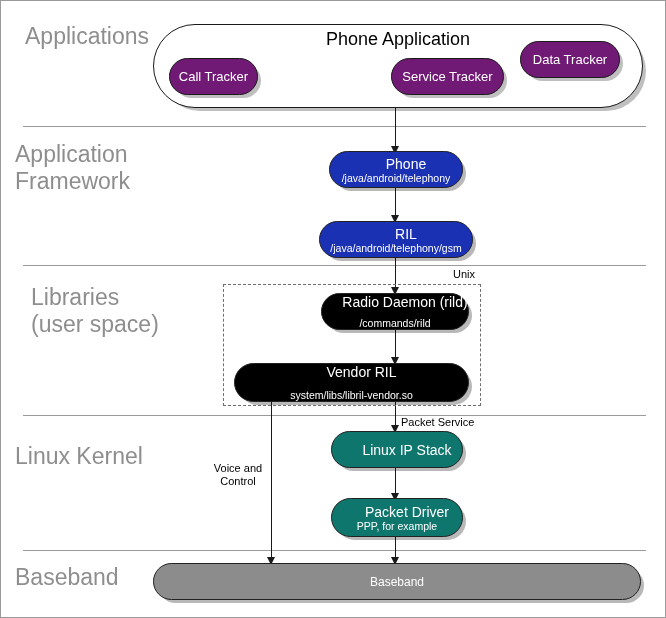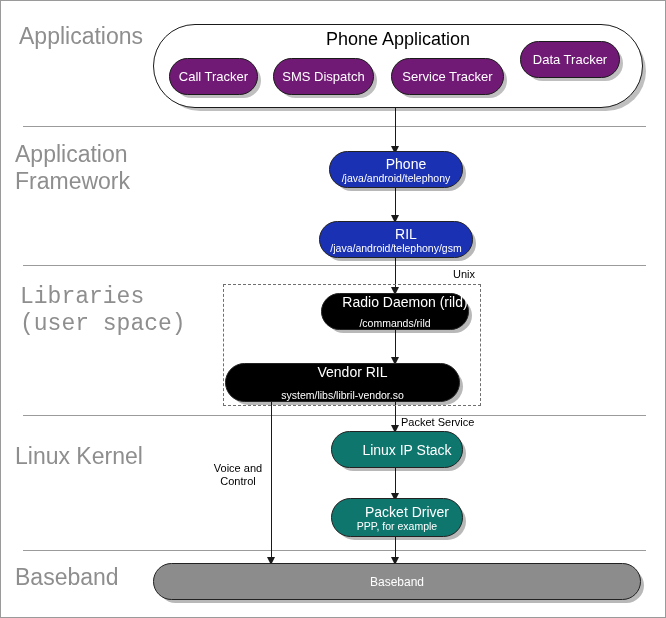--- a/index.html
+++ b/index.html
@@ -149,26 +149,26 @@
 </head>
 <body>
 
 <div id="stage">
 
   <div class="divider" style="top:125px;"></div>
   <div class="divider" style="top:264px;"></div>
   <div class="divider" style="top:414px;"></div>
   <div class="divider" style="top:549px;"></div>
 
-  <div class="layer-label" style="left:18px; top:22px;">Applications</div>
+  <div class="layer-label" style="left:24px; top:22px;">Applications</div>
 
   <div class="layer-label" style="left:14px; top:140px;">Application
 Framework</div>
 
-  <div class="layer-label" style="left:19px; top:283px;font-family:Liberation Mono, monospace;">Libraries
+  <div class="layer-label" style="left:30px; top:283px;">Libraries
 (user space)</div>
 
   <div class="layer-label" style="left:14px; top:442px;">Linux Kernel</div>
 
   <div class="layer-label" style="left:14px; top:563px;">Baseband</div>
 
   <div class="conn" style="left:394px; top:107px; height:45px;"></div>
   <div class="arrowhead" style="left:390px; top:145px;"></div>
 
   <div class="conn" style="left:394px; top:186px; height:36px;"></div>
@@ -189,21 +189,20 @@
   <div class="conn" style="left:394px; top:535px; height:30px;"></div>
   <div class="arrowhead" style="left:390px; top:556px;"></div>
 
   <div class="conn" style="left:270px; top:400px; height:165px;"></div>
   <div class="arrowhead" style="left:266px; top:556px;"></div>
 
   <div id="phone-app-container"></div>
   <div id="phone-app-title">Phone Application</div>
 
   <div class="pill" style="left:168px; top:57px; width:89px;">Call Tracker</div>
-  <div class="pill" style="left:272px; top:57px; width:101px;">SMS Dispatch</div>
   <div class="pill" style="left:390px; top:57px; width:113px;">Service Tracker</div>
   <div class="pill" style="left:519px; top:40px; width:100px;">Data Tracker</div>
 
   <div class="node blue" style="left:328px; top:150px; width:134px; height:37px;">
     <span class="t1">Phone</span>
     <span class="t2">/java/android/telephony</span>
   </div>
 
   <div class="node blue" style="left:318px; top:220px; width:154px; height:37px;">
     <span class="t1">RIL</span>
@@ -211,21 +210,21 @@
   </div>
 
   <div id="unix-box"></div>
   <div id="unix-label">Unix</div>
 
   <div class="node green" style="left:320px; top:292px; width:148px; height:37px;">
     <span class="t1">Radio Daemon (rild)</span>
     <span class="t2">/commands/rild</span>
   </div>
 
-  <div class="node green" style="left:224px; top:362px; width:235px; height:39px;">
+  <div class="node green" style="left:233px; top:362px; width:235px; height:39px;">
     <span class="t1">Vendor RIL</span>
     <span class="t2">system/libs/libril-vendor.so</span>
   </div>
 
   <div class="edge-label" style="left:400px; top:415px; text-align:left;">Packet Service</div>
 
   <div class="edge-label" style="left:205px; top:461px; width:64px;">Voice and
 Control</div>
 
   <div class="node red" style="left:330px; top:430px; width:132px; height:37px;">

